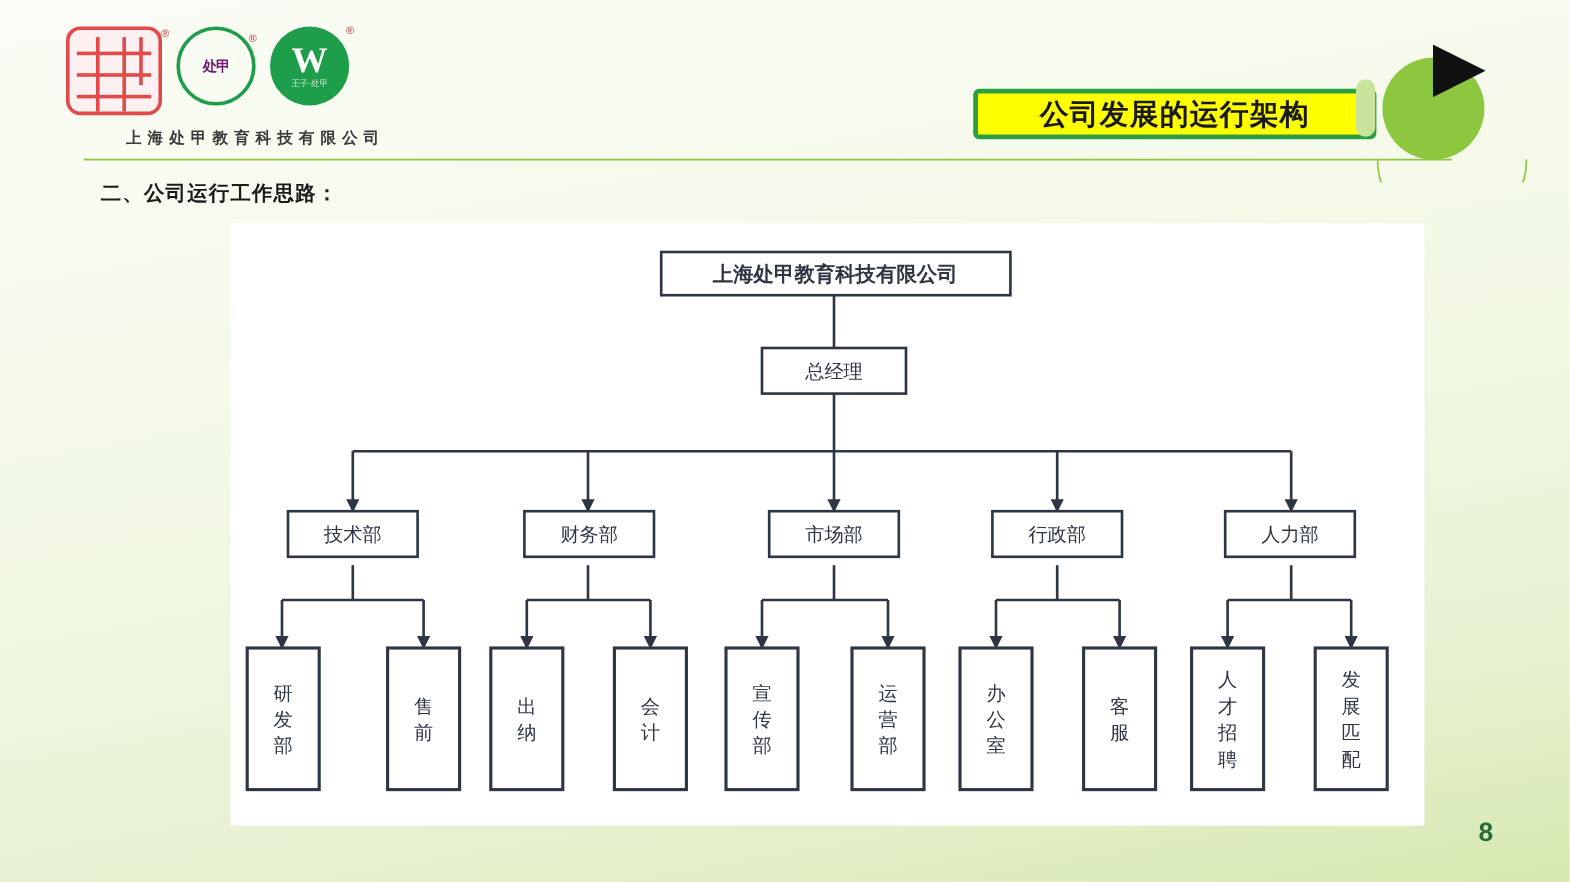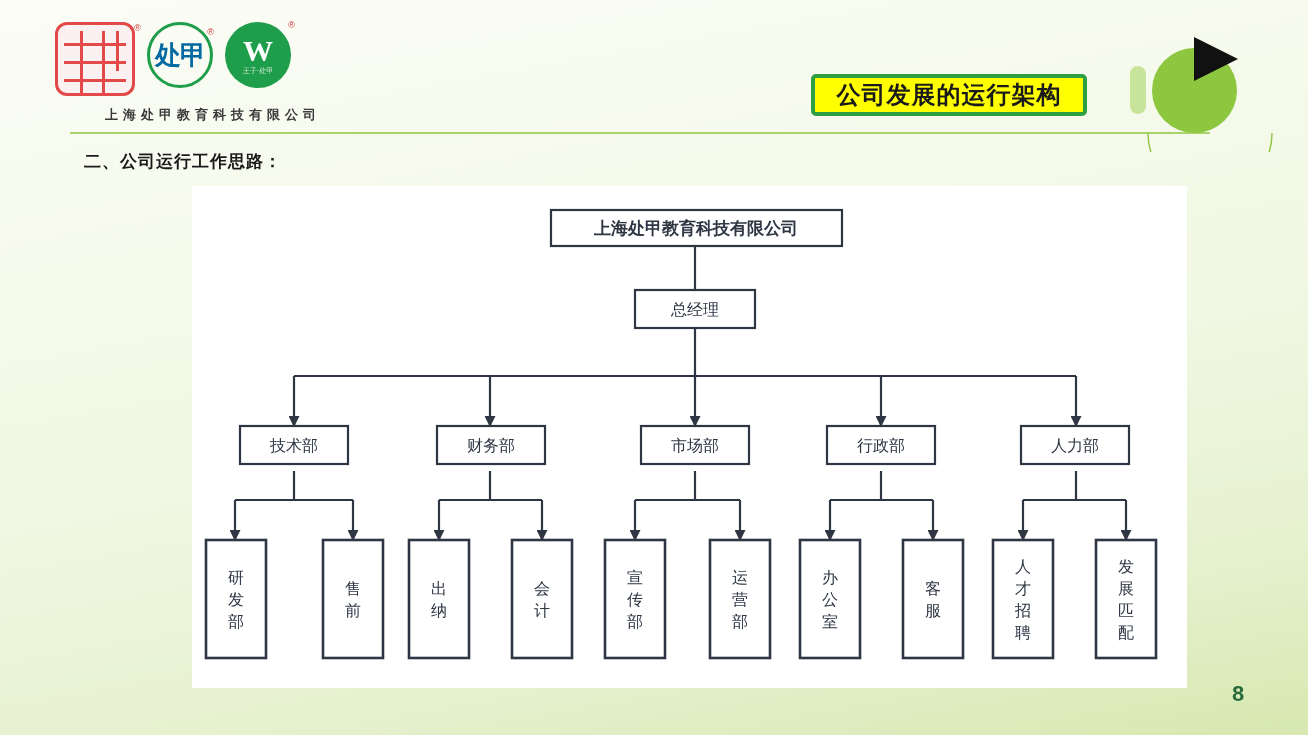--- a/index.html
+++ b/index.html
@@ -26,31 +26,31 @@
   #logo-seal .v1{left:22px;top:6px;width:3px;height:62px;}
   #logo-seal .v2{left:44px;top:6px;width:3px;height:62px;}
   #logo-seal .v3{left:58px;top:6px;width:3px;height:40px;}
 
   
   #logo-circle1{left:92px;width:66px;height:66px;border:3px solid #1e9e4a;border-radius:50%;
                 box-sizing:border-box;display:flex;align-items:center;justify-content:center;}
   #logo-circle2{left:170px;width:66px;height:66px;border-radius:50%;background:#1e9e4a;
                 box-sizing:border-box;display:flex;align-items:center;justify-content:center;
                 flex-direction:column;}
-  .circ-text{color:#0369a1;font-size:26px;font-weight:bold;letter-spacing:-1px;line-height:1;}
+  .circ-text{color:#701a75;font-size:12px;font-weight:bold;letter-spacing:-1px;line-height:1;}
   .circ-w{color:#ffffff;font-size:30px;font-weight:bold;line-height:1;font-family:"Liberation Serif",serif;}
   .circ-sub{color:#cfe9d6;font-size:7px;line-height:1;margin-top:1px;}
   .reg-mark{position:absolute;font-size:9px;color:#c33;}
 
   #logo-company-name{position:absolute;left:50px;top:92px;font-size:13px;font-weight:bold;
                      color:#3a3a3a;letter-spacing:5px;font-family:"Liberation Serif",serif;
                      white-space:nowrap;}
 
   
-  #title-banner{position:absolute;left:811px;top:74px;width:276px;height:42px;
+  #title-banner{position:absolute;left:811px;top:74px;width:336px;height:42px;
                 background:#ffff00;border:4px solid #2e9e43;border-radius:5px;
                 box-sizing:border-box;display:flex;align-items:center;justify-content:center;}
   #title-banner-text{font-size:24px;font-weight:bold;color:#1a1a1a;letter-spacing:1px;
                      white-space:nowrap;}
 
   
   #deco-graphic{position:absolute;left:1110px;top:0;width:198px;height:160px;}
   #deco-small-dot{position:absolute;left:20px;top:66px;width:16px;height:48px;
                   border-radius:10px;background:#c8e49a;}
   #deco-pie{position:absolute;left:42px;top:48px;width:85px;height:85px;border-radius:50%;

